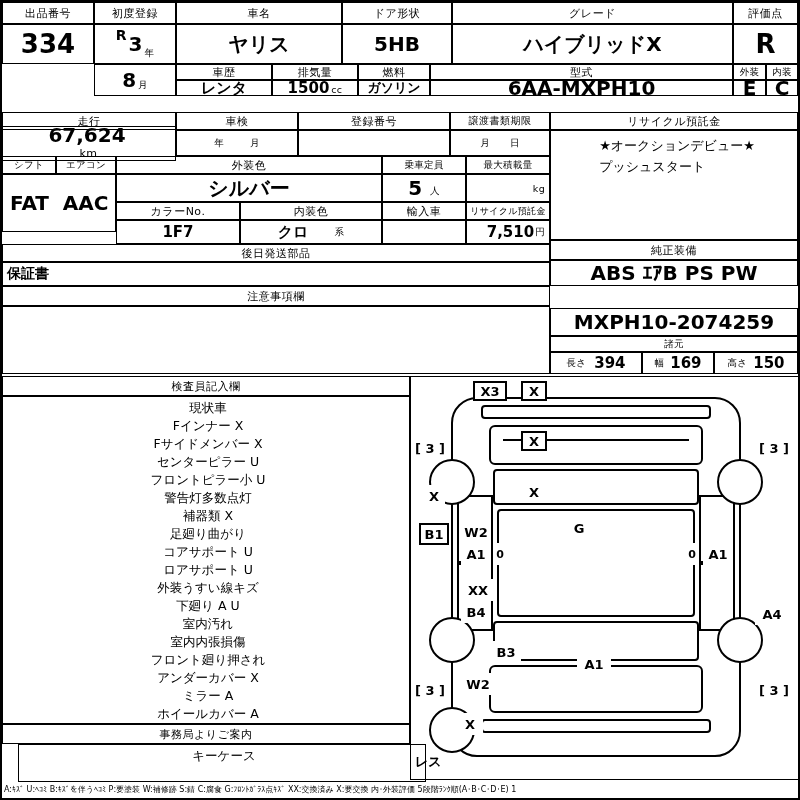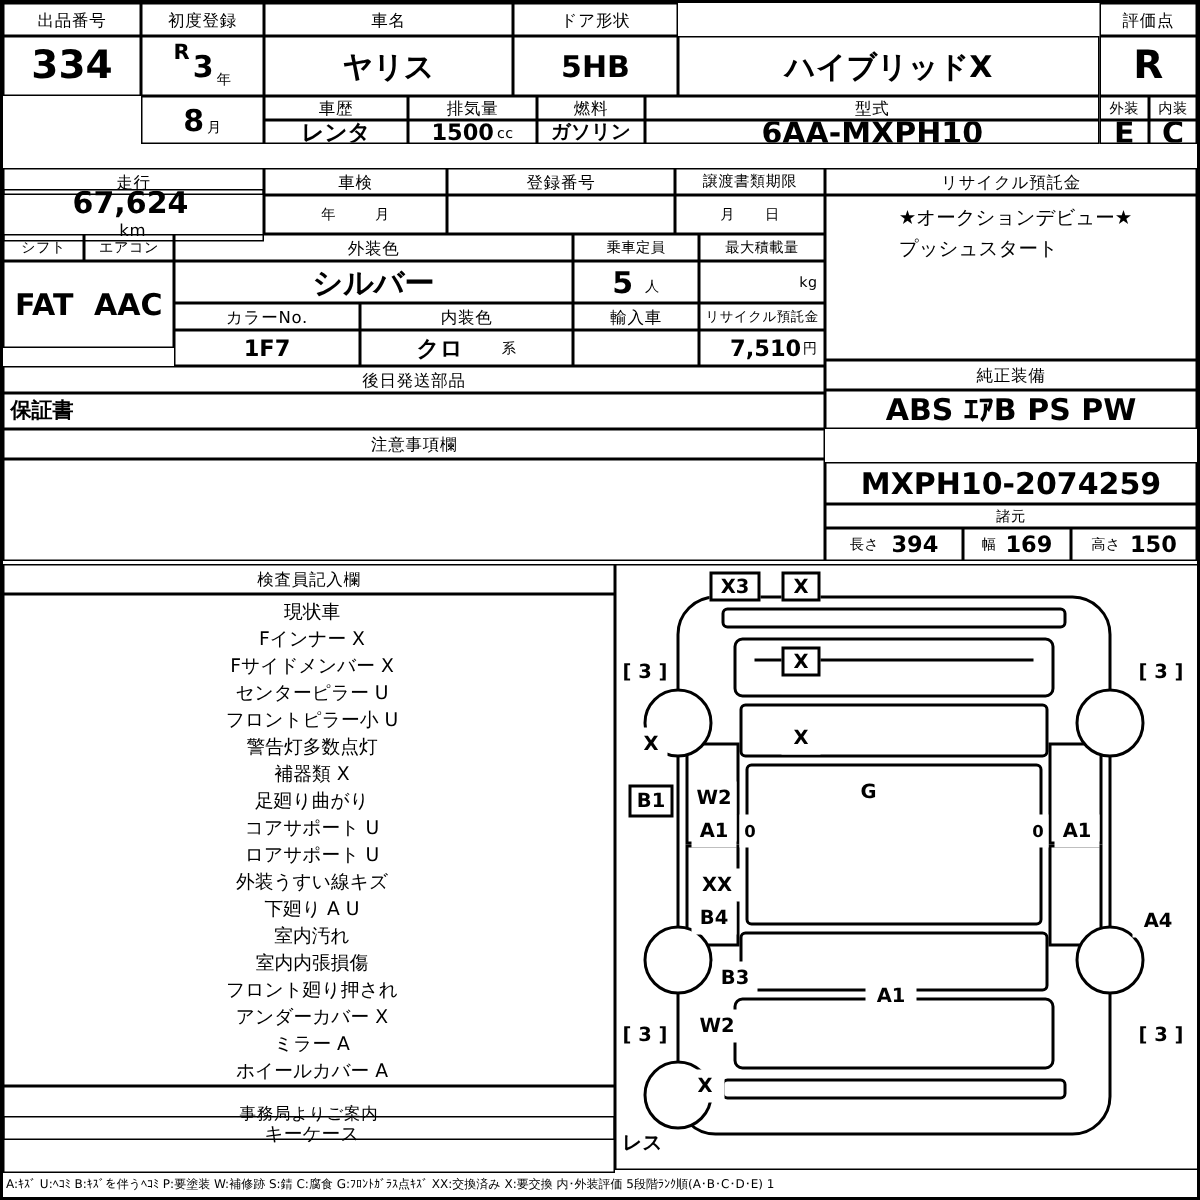--- a/index.html
+++ b/index.html
@@ -43,20 +43,21 @@
     <span class="val-l">8</span>
     <span class="lbl9" style="align-self:flex-end;padding-bottom:3px;padding-left:2px;">月</span>
   </div>
 
   <div class="cell lbl" style="left:174px;top:0;width:166px;height:22px;">車名</div>
   <div class="cell val-l" style="left:174px;top:22px;width:166px;height:40px;">ヤリス</div>
 
   <div class="cell lbl" style="left:340px;top:0;width:110px;height:22px;">ドア形状</div>
   <div class="cell val-l" style="left:340px;top:22px;width:110px;height:40px;">5HB</div>
 
+  <div class="cell lbl" style="left:450px;top:0;width:281px;height:22px;">グレード</div>
   <div class="cell val-l" style="left:450px;top:22px;width:281px;height:40px;">ハイブリッドX</div>
 
   <div class="cell lbl" style="left:731px;top:0;width:65px;height:22px;">評価点</div>
   <div class="cell val-xl" style="left:731px;top:22px;width:65px;height:40px;">R</div>
 
   <div class="cell lbl" style="left:174px;top:62px;width:96px;height:16px;">車歴</div>
   <div class="cell val" style="left:174px;top:78px;width:96px;height:16px;">レンタ</div>
 
   <div class="cell lbl" style="left:270px;top:62px;width:86px;height:16px;">排気量</div>
   <div class="cell" style="left:270px;top:78px;width:86px;height:16px;">
@@ -183,22 +184,22 @@
       <div>室内汚れ</div>
       <div>室内内張損傷</div>
       <div>フロント廻り押され</div>
       <div>アンダーカバー X</div>
       <div>ミラー A</div>
       <div>ホイールカバー A</div>
       <div>フェンダーライナー欠品</div>
     </div>
   </div>
 
-  <div class="cell lbl" style="left:0;top:722px;width:408px;height:36px;">事務局よりご案内</div>
-  <div class="cell" style="left:0;top:742px;width:408px;height:38px;">
+  <div class="cell lbl" style="left:0;top:722px;width:408px;height:20px;">事務局よりご案内</div>
+  <div class="cell" style="left:16px;top:742px;width:408px;height:38px;">
     <div class="inspect-list" style="padding-top:2px;">
       <div>キーケース</div>
     </div>
   </div>
 
   <div class="diagram">
 
     <div class="dg" style="left:40px;top:20px;width:290px;height:360px;border:2px solid #000;border-radius:26px;"></div>
 
     <div class="dg" style="left:70px;top:28px;width:230px;height:14px;border:2px solid #000;border-radius:4px;"></div>
@@ -238,21 +239,21 @@
     <div class="dgbox" style="left:8px;top:146px;width:30px;height:22px;">B1</div>
     <div class="dgbox" style="left:50px;top:144px;width:30px;height:22px;border:none;">W2</div>
     <div class="dgbox" style="left:50px;top:166px;width:30px;height:22px;border:none;">A1</div>
     <div class="dgbox" style="left:82px;top:166px;width:14px;height:22px;border:none;font-size:11px;">0</div>
     <div class="dgbox" style="left:274px;top:166px;width:14px;height:22px;border:none;font-size:11px;">0</div>
     <div class="dgbox" style="left:292px;top:166px;width:30px;height:22px;border:none;">A1</div>
 
     <div class="dgbox" style="left:50px;top:202px;width:34px;height:22px;border:none;">XX</div>
     <div class="dgbox" style="left:50px;top:224px;width:30px;height:22px;border:none;">B4</div>
     <div class="dgbox" style="left:344px;top:226px;width:34px;height:22px;border:none;">A4</div>
-    <div class="dgbox" style="left:64px;top:264px;width:30px;height:22px;border:none;">B3</div>
+    <div class="dgbox" style="left:80px;top:264px;width:30px;height:22px;border:none;">B3</div>
     <div class="dgbox" style="left:50px;top:296px;width:34px;height:22px;border:none;">W2</div>
     <div class="dgbox" style="left:166px;top:276px;width:34px;height:22px;border:none;">A1</div>
     <div class="dgbox" style="left:46px;top:336px;width:26px;height:22px;border:none;">X</div>
 
     <div class="dgtxt" style="left:4px;top:64px;">[ 3 ]</div>
     <div class="dgtxt" style="left:348px;top:64px;">[ 3 ]</div>
     <div class="dgtxt" style="left:4px;top:306px;">[ 3 ]</div>
     <div class="dgtxt" style="left:348px;top:306px;">[ 3 ]</div>
     <div class="dgtxt" style="left:4px;top:376px;">レス</div>
   </div>

